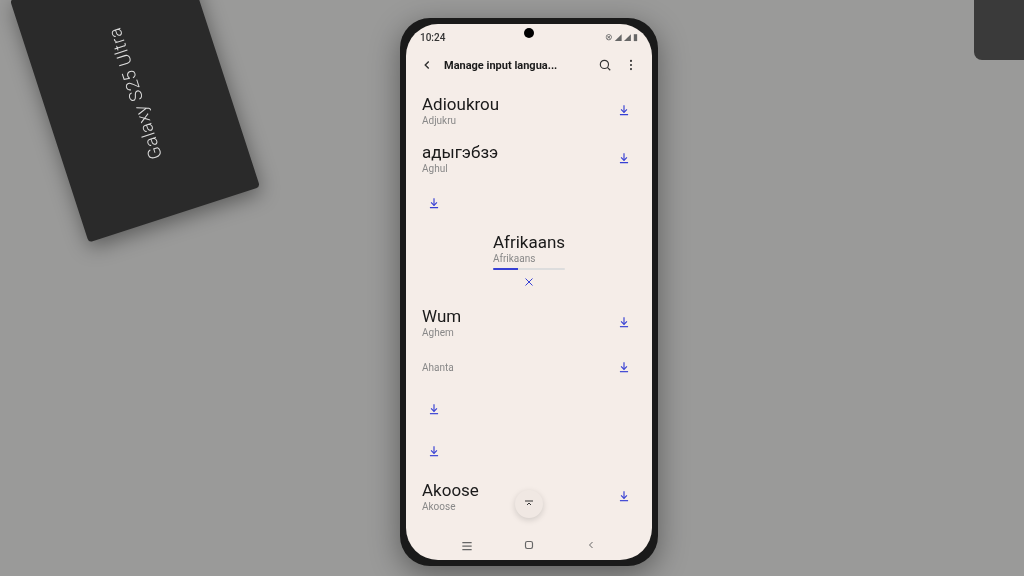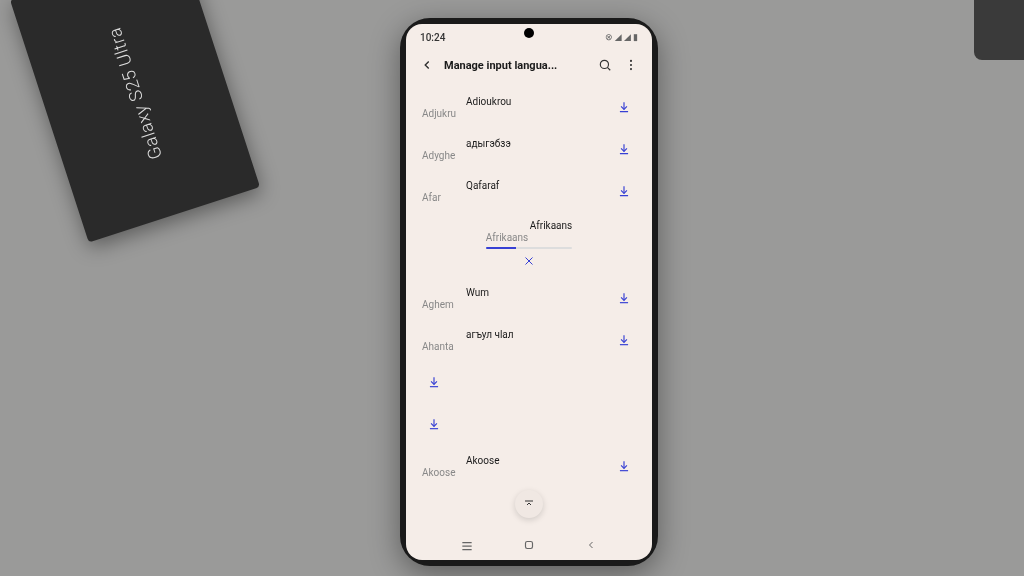--- a/index.html
+++ b/index.html
@@ -19,21 +19,21 @@
       height: 548px;
       background: #1a1a1a;
       border-radius: 30px;
       padding: 6px;
       box-shadow: 0 8px 30px rgba(0,0,0,0.4);
     }
     .screen {
       width: 100%;
       height: 100%;
       background: #f5ede8;
-      border-radius: 16px;
+      border-radius: 32px;
       overflow: hidden;
       position: relative;
       display: flex;
       flex-direction: column;
     }
     .camera-cutout {
       position: absolute;
       top: 10px;
       left: 50%;
       transform: translateX(-50%);
@@ -95,24 +95,23 @@
       min-height: 42px;
     }
     .list-item.downloading {
       padding-bottom: 4px;
       flex-direction: column;
     }
     .item-text {
       flex: 1;
     }
     .item-primary {
-      font-size: 10px;
+      font-size: 17px;
       color: #1a1a1a;
       font-weight: 400;
-      margin-left: 44px;
     }
     .item-secondary {
       font-size: 10px;
       color: #888;
       margin-top: 1px;
     }
     .item-action {
       width: 24px;
       height: 24px;
       display: flex;
@@ -255,35 +254,31 @@
             <svg width="14" height="14" viewBox="0 0 24 24" fill="none" stroke="currentColor" stroke-width="2">
               <line x1="12" y1="4" x2="12" y2="16"></line>
               <polyline points="7 11 12 16 17 11"></polyline>
               <line x1="5" y1="20" x2="19" y2="20"></line>
             </svg>
           </div>
         </div>
         <div class="list-item">
           <div class="item-text">
             <div class="item-primary">адыгэбзэ</div>
-            <div class="item-secondary">Adyghe</div>
-          </div>
-          <div class="item-action dl-icon">
-            <svg width="14" height="14" viewBox="0 0 24 24" fill="none" stroke="currentColor" stroke-width="2">
-              <line x1="12" y1="4" x2="12" y2="16"></line>
-              <polyline points="7 11 12 16 17 11"></polyline>
-              <line x1="5" y1="20" x2="19" y2="20"></line>
-            </svg>
-          </div>
-        </div>
-        <div class="list-item">
-          <div class="item-text">
-            <div class="item-primary">Qafaraf</div>
-            <div class="item-secondary">Afar</div>
-          </div>
+            <div class="item-secondary">Aghul</div>
+          </div>
+          <div class="item-action dl-icon">
+            <svg width="14" height="14" viewBox="0 0 24 24" fill="none" stroke="currentColor" stroke-width="2">
+              <line x1="12" y1="4" x2="12" y2="16"></line>
+              <polyline points="7 11 12 16 17 11"></polyline>
+              <line x1="5" y1="20" x2="19" y2="20"></line>
+            </svg>
+          </div>
+        </div>
+        <div class="list-item">
           <div class="item-action dl-icon">
             <svg width="14" height="14" viewBox="0 0 24 24" fill="none" stroke="currentColor" stroke-width="2">
               <line x1="12" y1="4" x2="12" y2="16"></line>
               <polyline points="7 11 12 16 17 11"></polyline>
               <line x1="5" y1="20" x2="19" y2="20"></line>
             </svg>
           </div>
         </div>
         <div class="list-item downloading">
           <div class="item-text">
@@ -308,21 +303,20 @@
           <div class="item-action dl-icon">
             <svg width="14" height="14" viewBox="0 0 24 24" fill="none" stroke="currentColor" stroke-width="2">
               <line x1="12" y1="4" x2="12" y2="16"></line>
               <polyline points="7 11 12 16 17 11"></polyline>
               <line x1="5" y1="20" x2="19" y2="20"></line>
             </svg>
           </div>
         </div>
         <div class="list-item">
           <div class="item-text">
-            <div class="item-primary">агъул чlал</div>
             <div class="item-secondary">Ahanta</div>
           </div>
           <div class="item-action dl-icon">
             <svg width="14" height="14" viewBox="0 0 24 24" fill="none" stroke="currentColor" stroke-width="2">
               <line x1="12" y1="4" x2="12" y2="16"></line>
               <polyline points="7 11 12 16 17 11"></polyline>
               <line x1="5" y1="20" x2="19" y2="20"></line>
             </svg>
           </div>
         </div>

